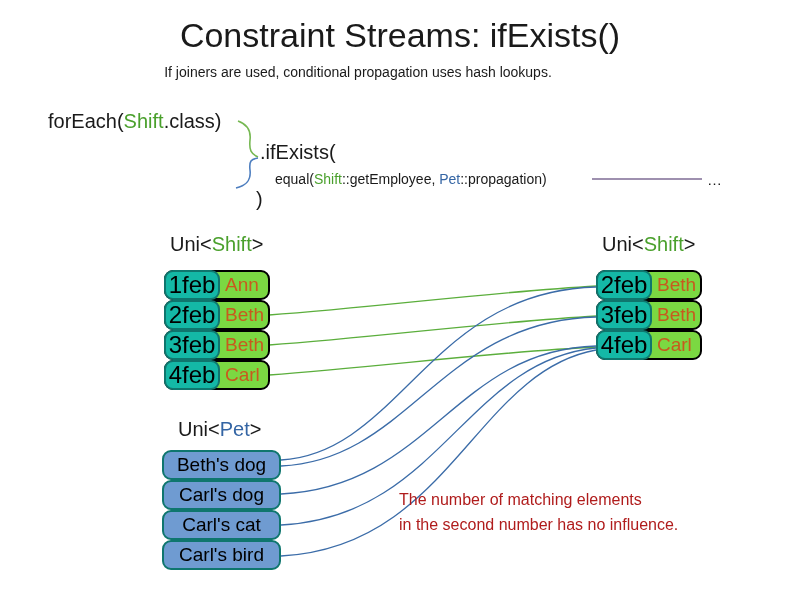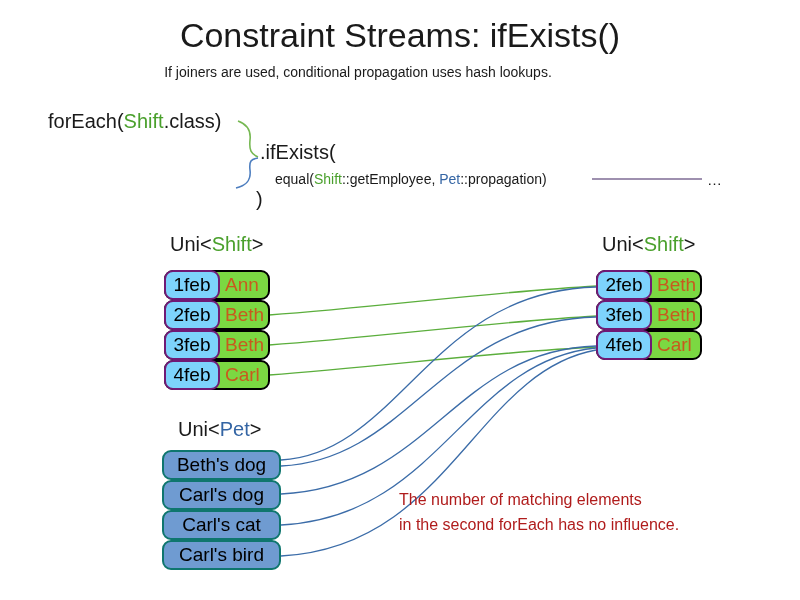--- a/index.html
+++ b/index.html
@@ -23,23 +23,23 @@
   .uni-label{font-size:20px;color:#1a1a1a;white-space:nowrap;}
 
   .shift-table{width:106px;}
   .srow{
     box-sizing:border-box;height:30px;width:106px;
     background:#7BD842;border:2px solid #000;border-radius:9px;
     display:flex;align-items:center;
   }
   .sdate{
     box-sizing:border-box;height:30px;width:56px;margin:-2px 0 -2px -2px;
-    background:#7dd3fc;border:2px solid #701a75;border-radius:9px;
+    background:#14b8a6;border:2px solid #0f766e;border-radius:9px;
     display:flex;align-items:center;justify-content:center;
-    font-size:19px;color:#000;
+    font-size:24px;color:#000;
   }
   .sname{font-size:19px;color:#C85A1E;margin-left:5px;white-space:nowrap;}
 
   .pet-table{width:119px;}
   .prow{
     box-sizing:border-box;height:30px;width:119px;
     background:#6F9BD1;border:2px solid #0f766e;border-radius:9px;
     display:flex;align-items:center;justify-content:center;
     font-size:19px;color:#000;white-space:nowrap;
   }
@@ -126,16 +126,16 @@
 
   <div class="abs pet-table" style="left:162px;top:450px;">
     <div class="prow">Beth's dog</div>
     <div class="prow">Carl's dog</div>
     <div class="prow">Carl's cat</div>
     <div class="prow">Carl's bird</div>
   </div>
 
   <div class="abs note" style="left:399px;top:487px;">
     <div>The number of matching elements</div>
-    <div>in the second forEach has no influence.</div>
+    <div>in the second number has no influence.</div>
   </div>
 
 </div>
 
 </body></html>

